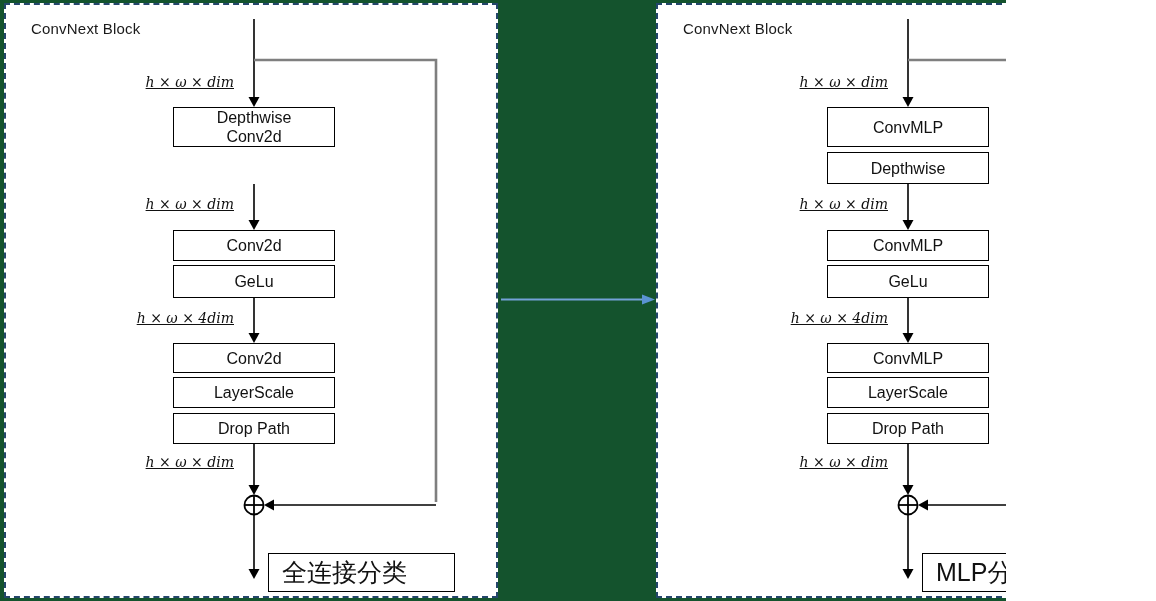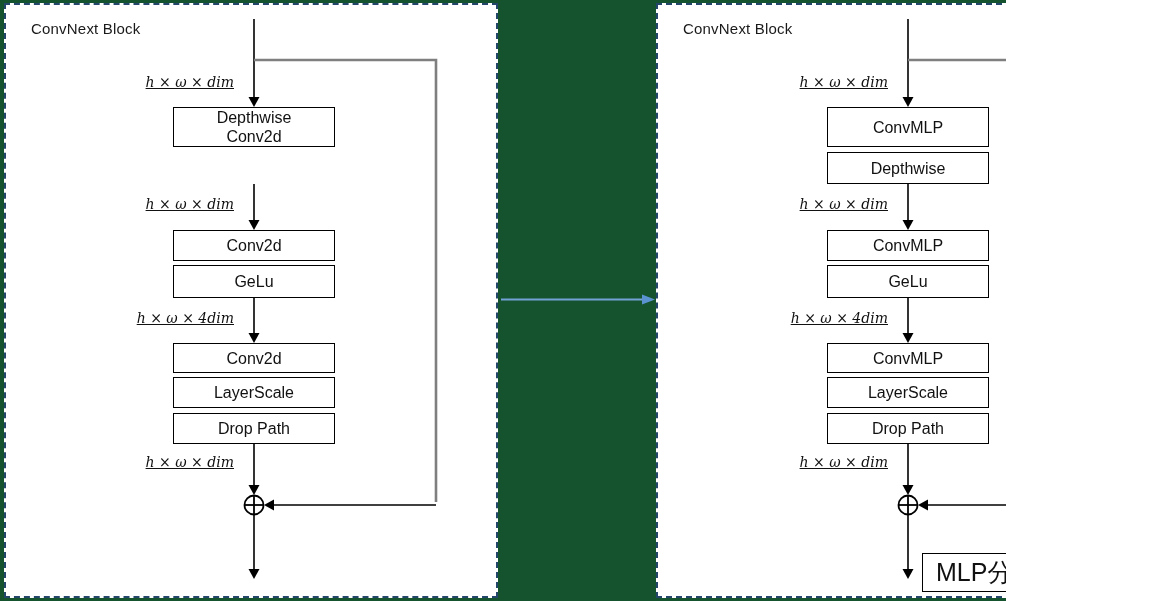--- a/index.html
+++ b/index.html
@@ -113,20 +113,21 @@
     <div class="dim-label" style="top:449px;">h × ω × dim</div>
 
     <div class="block" style="top:102px;height:40px;">Depthwise
 Conv2d</div>
     <div class="block" style="top:225px;height:31px;">Conv2d</div>
     <div class="block" style="top:260px;height:33px;">GeLu</div>
     <div class="block" style="top:338px;height:30px;">Conv2d</div>
     <div class="block" style="top:372px;height:31px;">LayerScale</div>
     <div class="block" style="top:408px;height:31px;">Drop Path</div>
 
+    <div class="output-box">全连接分类</div>
   </section>
 
   <svg class="flow-arrow-svg" viewBox="0 0 160 17">
     <line x1="4" y1="8.5" x2="146" y2="8.5" stroke="#74a2d8" stroke-width="2"></line>
     <polygon points="145,3.5 145,13.5 158,8.5" fill="#5b93d2"></polygon>
   </svg>
 
   <section class="panel panel-right">
     <div class="panel-title">ConvNext Block</div>
 

